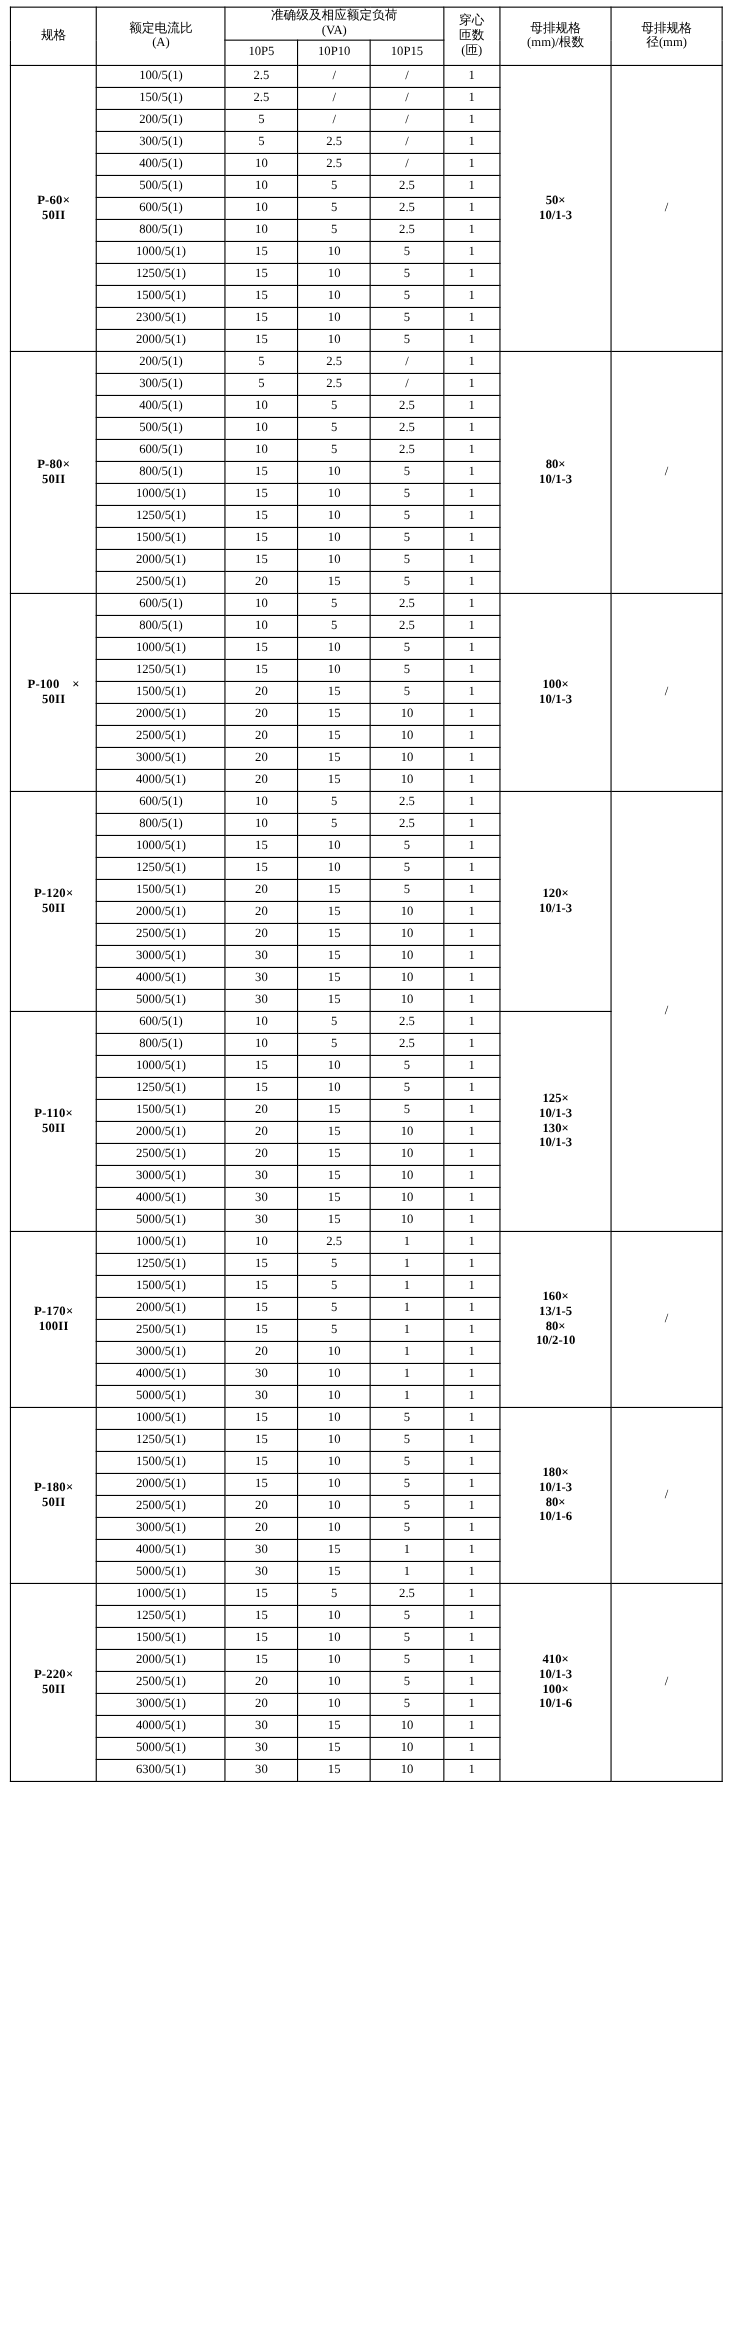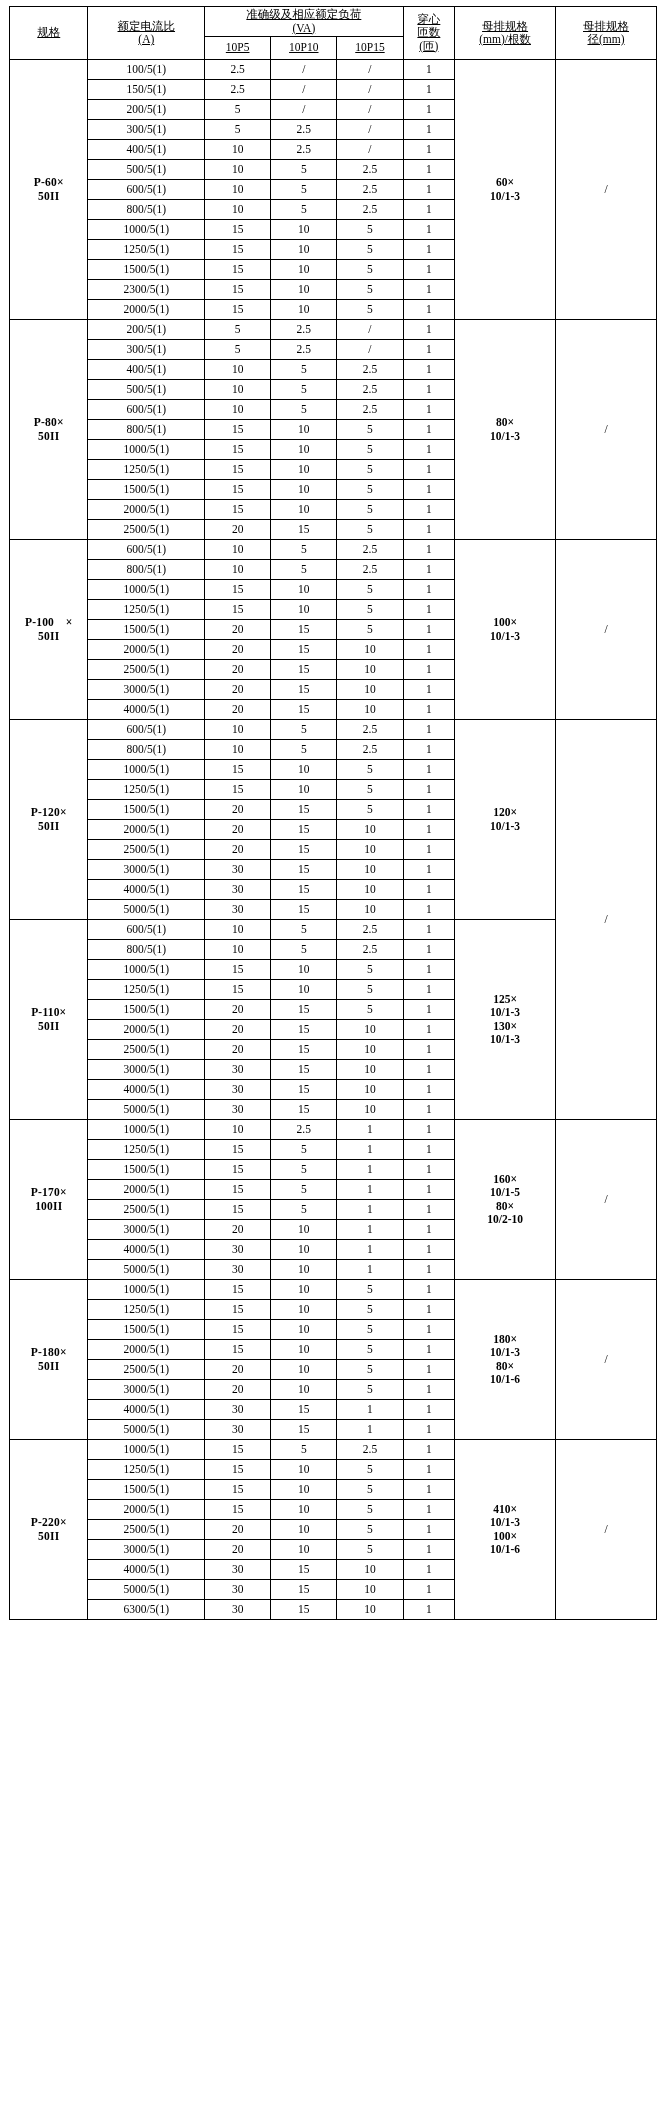--- a/index.html
+++ b/index.html
@@ -39,21 +39,20 @@
   col.c-10p5      { width: 59px; }
   col.c-10p10     { width: 59px; }
   col.c-10p15     { width: 59px; }
   col.c-turns     { width: 46px; }
   col.c-bus       { width: 90px; }
   col.c-hole      { width: 90px; }
 
   thead td {
     font-size: 12px;
     padding: 2px 1px;
-    text-decoration: underline;
   }
   .hdr-tall { height: 52px; }
   .hdr-sub  { height: 22px; }
 
   td.group-cell {
     font-size: 12.5px;
     letter-spacing: 0.2px;
   }
   td.ratio-cell {
     height: 19px;
@@ -121,21 +120,21 @@
           <td class="group-cell" rowspan="13">
             <span class="block-line nowrap">P-60×</span>
             <span class="block-line nowrap">50II</span>
           </td>
           <td class="ratio-cell">100/5(1)</td>
           <td class="val-cell">2.5</td>
           <td class="val-cell">/</td>
           <td class="val-cell">/</td>
           <td class="val-cell">1</td>
           <td class="bus-cell" rowspan="13">
-            <span class="block-line nowrap">60×</span>
+            <span class="block-line nowrap">50×</span>
             <span class="block-line nowrap">10/1-3</span>
           </td>
           <td class="hole-cell" rowspan="13">/</td>
         </tr>
         <tr>
           <td class="ratio-cell">150/5(1)</td>
           <td class="val-cell">2.5</td>
           <td class="val-cell">/</td>
           <td class="val-cell">/</td>
           <td class="val-cell">1</td>
@@ -539,21 +538,21 @@
             <span class="block-line nowrap">P-170×</span>
             <span class="block-line nowrap">100II</span>
           </td>
           <td class="ratio-cell">1000/5(1)</td>
           <td class="val-cell">10</td>
           <td class="val-cell">2.5</td>
           <td class="val-cell">1</td>
           <td class="val-cell">1</td>
           <td class="bus-cell" rowspan="8">
             <span class="block-line nowrap">160×</span>
-            <span class="block-line nowrap">10/1-5</span>
+            <span class="block-line nowrap">13/1-5</span>
             <span class="block-line nowrap">80×</span>
             <span class="block-line nowrap">10/2-10</span>
           </td>
           <td class="hole-cell" rowspan="8">/</td>
         </tr>
         <tr>
           <td class="ratio-cell">1250/5(1)</td>
           <td class="val-cell">15</td>
           <td class="val-cell">5</td>
           <td class="val-cell">1</td>

